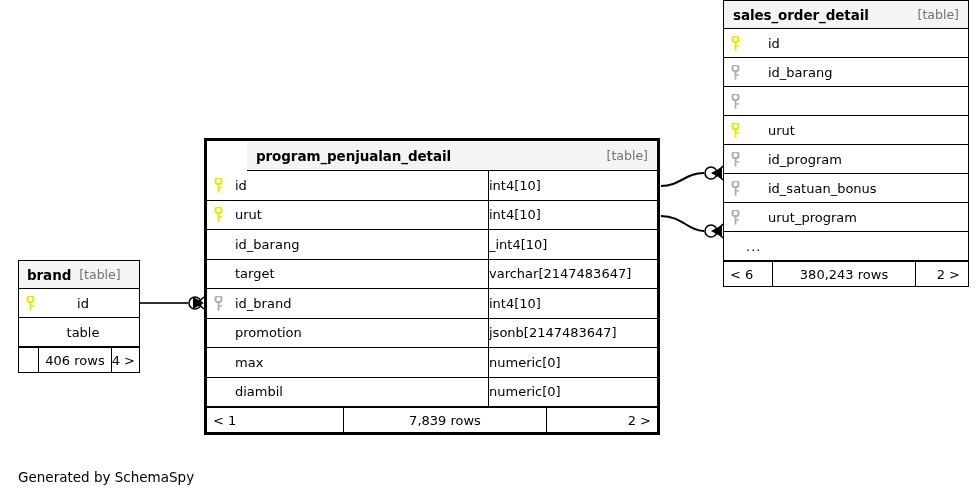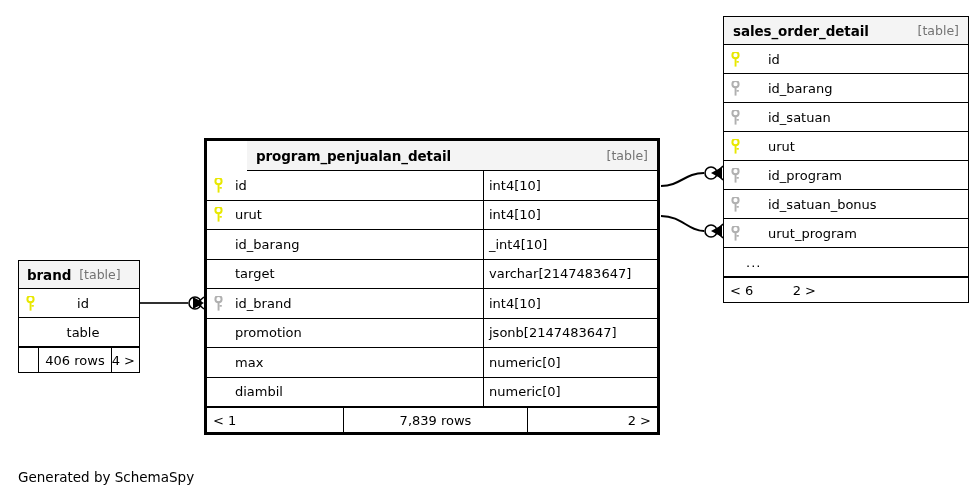--- a/index.html
+++ b/index.html
@@ -94,21 +94,20 @@
   }
   .col-namecell.center {
     justify-content: center;
     padding-left: 0;
     padding-right: 14px;
   }
   .col-typecell {
     flex: 0 0 auto;
     display: flex;
     align-items: center;
-    padding-left: 5px;
     border-left: 1.6px solid #000000;
     white-space: nowrap;
     font-size: 13px;
   }
 
   
   .key {
     display: block;
     width: 9px;
     height: 15px;
@@ -148,35 +147,35 @@
     padding: 0 6px;
   }
   .foot-next {
     justify-content: flex-end;
     padding-right: 6px;
   }
 
   
   #tbl-sales-order-detail {
     left: 723px;
-    top: 16px;
+    top: 0;
     width: 246px;
   }
   #tbl-sales-order-detail .col-namecell { padding-left: 22px; }
 
   #tbl-program-penjualan-detail {
     left: 204px;
     top: 138px;
     width: 456px;
   }
   #tbl-program-penjualan-detail .col-typecell { width: 168px; }
   #tbl-program-penjualan-detail .col { height: 29.5px; }
   #tbl-program-penjualan-detail .tbl-header { height: 30px; margin-left: 40px; }
   #tbl-program-penjualan-detail .foot-prev { width: 136px; }
-  #tbl-program-penjualan-detail .foot-rows { width: 185px; text-align: center; }
+  #tbl-program-penjualan-detail .foot-rows { width: 204px; text-align: center; }
   #tbl-program-penjualan-detail .foot-next { flex: 1 1 auto; }
 
   #tbl-brand {
     left: 18px;
     top: 260px;
     width: 122px;
   }
   #tbl-brand .tbl-header { justify-content: flex-start; padding: 0 8px; }
   #tbl-brand .tbl-name { font-size: 13.5px; }
   #tbl-brand .tbl-tag { padding-left: 8px; }
@@ -257,21 +256,20 @@
     </div>
 
     <div class="col">
       <span class="col-keycell">
         <svg class="key" viewBox="0 0 9 15">
             <circle cx="4.5" cy="3.2" r="3.1" fill="none" stroke="#b0b0b0" stroke-width="2"></circle>
             <rect x="3.6" y="5.6" width="1.9" height="9" fill="#b0b0b0"></rect>
             <rect x="5.5" y="9" width="2.3" height="1.7" fill="#b0b0b0"></rect>
           </svg>
       </span>
-      <span class="col-namecell">id_satuan</span>
     </div>
 
     <div class="col">
       <span class="col-keycell">
         <svg class="key" viewBox="0 0 9 15">
             <circle cx="4.5" cy="3.2" r="3.1" fill="none" stroke="#e8e800" stroke-width="2"></circle>
             <rect x="3.6" y="5.6" width="1.9" height="9" fill="#e8e800"></rect>
             <rect x="5.5" y="9" width="2.3" height="1.7" fill="#e8e800"></rect>
           </svg>
       </span>
@@ -310,20 +308,21 @@
       </span>
       <span class="col-namecell">urut_program</span>
     </div>
 
     <div class="col ellipsis">
       <span class="col-namecell">...</span>
     </div>
 
     <div class="tbl-footer">
       <span class="foot-cell foot-prev">&lt; 6</span>
+      <span class="foot-cell foot-rows">380,243 rows</span>
       <span class="foot-cell foot-next">2 &gt;</span>
     </div>
   </div>
 
   <div class="tbl focus" id="tbl-program-penjualan-detail">
     <div class="tbl-header">
       <span class="tbl-name">program_penjualan_detail</span>
       <span class="tbl-tag">[table]</span>
     </div>
 

